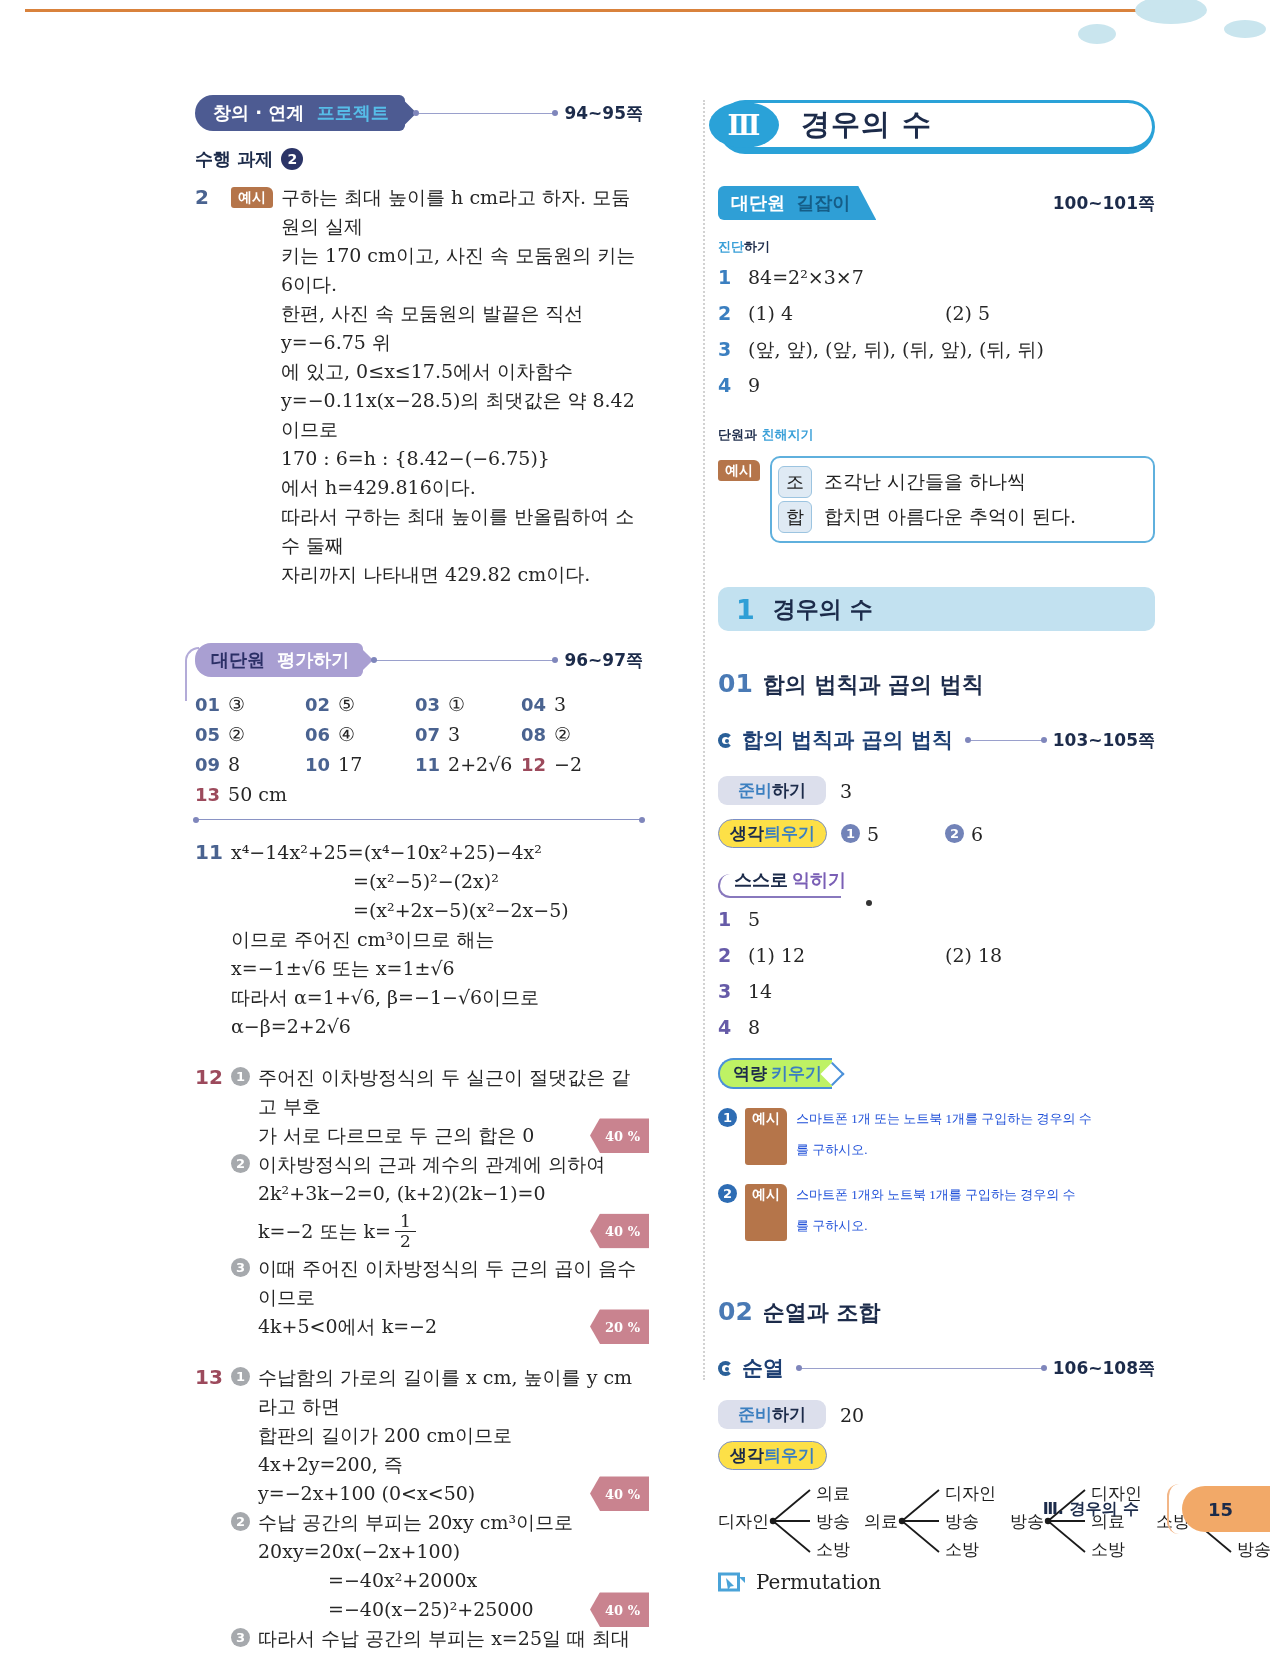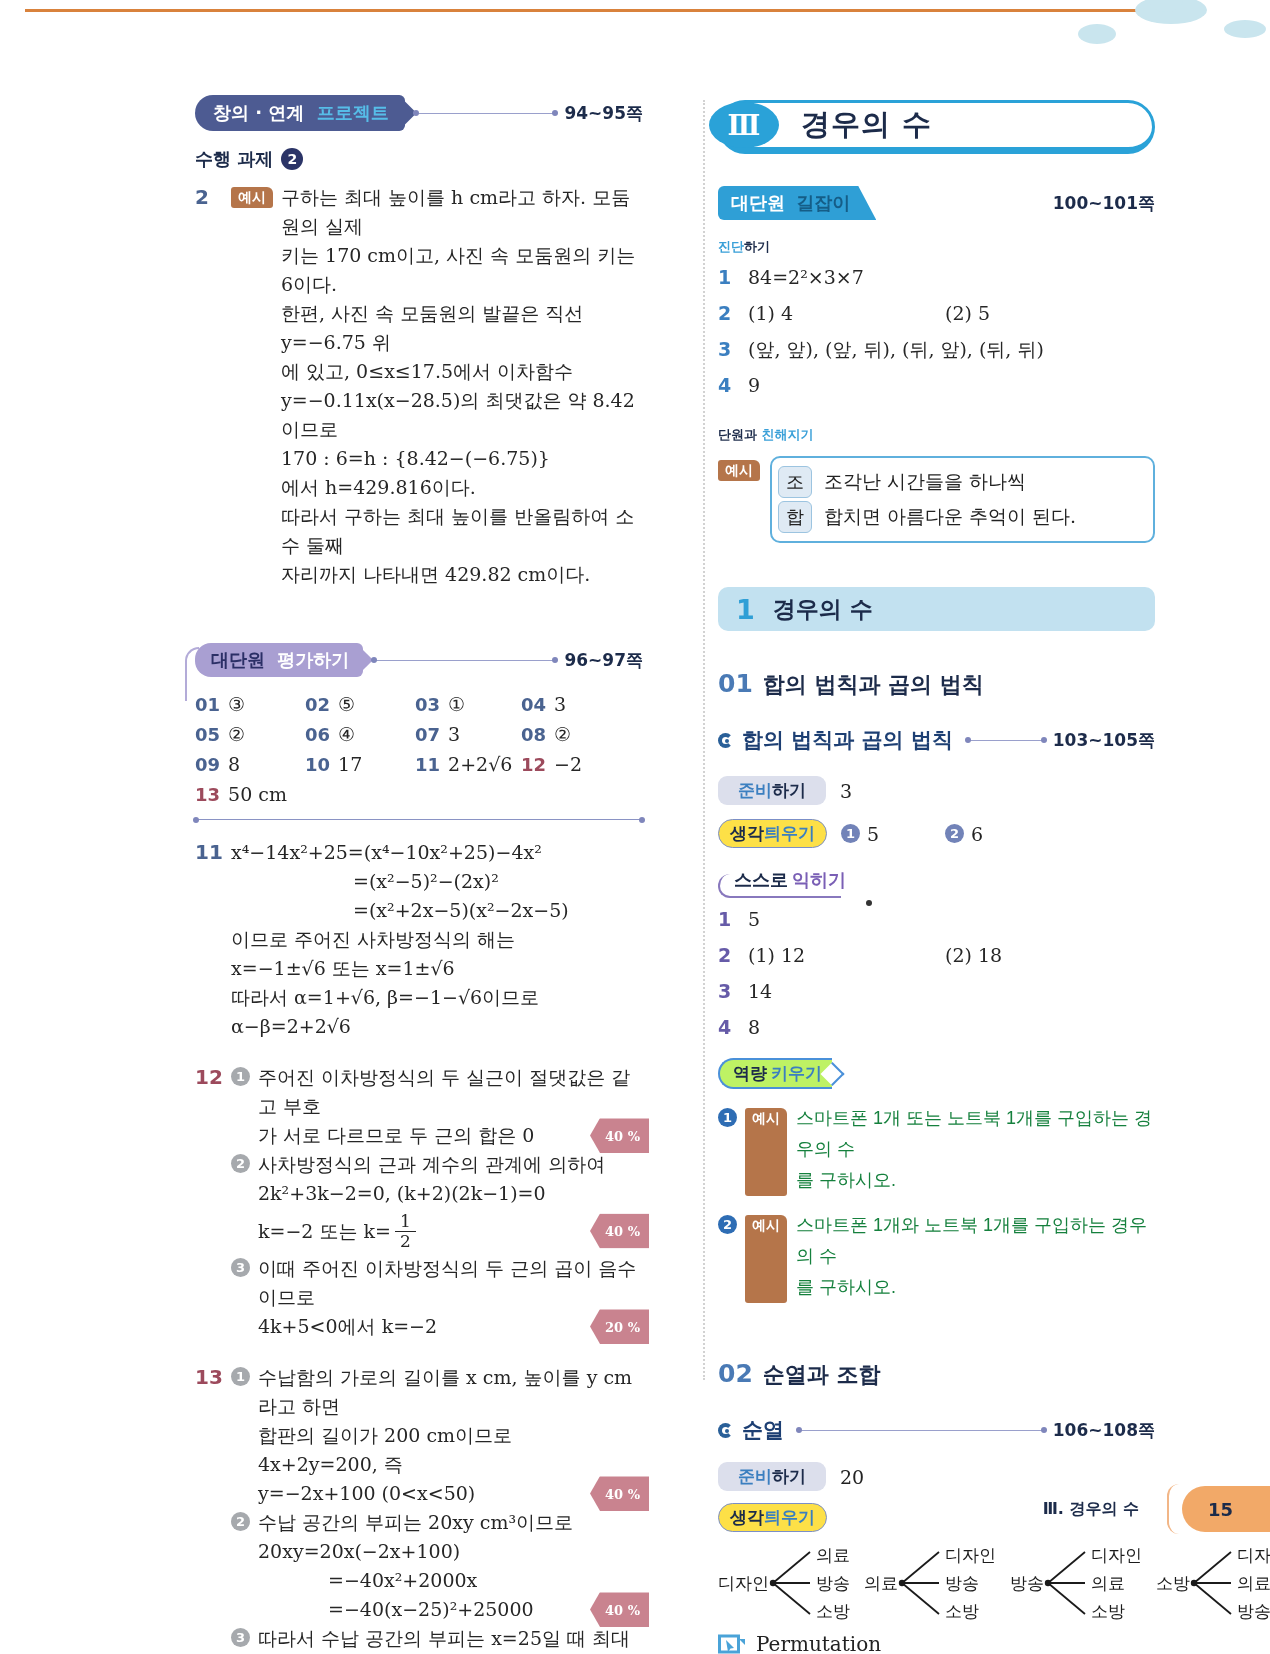--- a/index.html
+++ b/index.html
@@ -163,21 +163,21 @@
                    border:2px solid #4a90d9; border-right:none; border-radius:16px 0 0 16px;
                    padding:2px 10px 2px 13px; font-weight:bold; font-size:17px; color:#1c2b4a; background:#bef264; }
   .ability-badge::after { content:''; position:absolute; right:-9px; top:50%; width:15px; height:15px;
                    border-top:2px solid #4a90d9; border-right:2px solid #4a90d9;
                    transform:translateY(-50%) rotate(45deg); background:#fff; }
   .ability-sub { color:#3b7fc0; margin-left:4px; }
 
   .ability-item { display:flex; margin-top:14px; }
   .ability-item .stepnum { margin-top:5px; }
   .ability-item .ex-badge { margin:5px 9px 0 0; flex:none; }
-  .ability-lines { flex:1; font-family:Liberation Sans, sans-serif; font-size:18px; line-height:31px; color:#15803d; }
+  .ability-lines { flex:1; font-family:Liberation Serif, serif; font-size:13px; line-height:31px; color:#1d4ed8; }
 
   .tree-row { margin-top:10px; display:flex; align-items:center; gap:14px; }
   .tree { display:flex; align-items:center; }
   .tree-root { font-size:17px; color:#1b1b1b; white-space:nowrap; }
   .tree-leaves { display:flex; flex-direction:column; justify-content:space-between; height:82px; margin-left:3px; }
   .tree-leaf { font-size:17px; color:#1b1b1b; line-height:26px; white-space:nowrap; }
 
   .perm-row { margin-top:8px; display:flex; align-items:center; }
   .perm-word { font-family:"DejaVu Serif", serif; font-size:20px; margin-left:10px; }
 
@@ -297,41 +297,41 @@
     </div>
 
     <div class="hdivider"></div>
 
     <div class="prob" style="margin-top:18px;">
       <span class="pnum">11</span>
       <div class="plines">
         <div class="sline">x⁴−14x²+25=(x⁴−10x²+25)−4x²</div>
         <div class="sline indent122">=(x²−5)²−(2x)²</div>
         <div class="sline indent122">=(x²+2x−5)(x²−2x−5)</div>
-        <div class="sline">이므로 주어진 사차방정식의 해는</div>
+        <div class="sline">이므로 주어진 cm³이므로 해는</div>
         <div class="sline">x=−1±√6 또는 x=1±√6</div>
         <div class="sline">따라서 α=1+√6, β=−1−√6이므로</div>
         <div class="sline">α−β=2+2√6</div>
       </div>
     </div>
 
     <div class="prob" style="margin-top:22px;">
       <span class="pnum maroon">12</span>
       <div class="steps">
         <div class="step">
           <span class="stepnum">1</span>
           <div class="step-lines">
             <div class="sline">주어진 이차방정식의 두 실근이 절댓값은 같고 부호</div>
             <div class="sline rel"><span>가 서로 다르므로 두 근의 합은 0</span><span class="pct">40 %</span></div>
           </div>
         </div>
         <div class="step">
           <span class="stepnum">2</span>
           <div class="step-lines">
-            <div class="sline">사차방정식의 근과 계수의 관계에 의하여</div>
+            <div class="sline">이차방정식의 근과 계수의 관계에 의하여</div>
             <div class="sline">2k²+3k−2=0, (k+2)(2k−1)=0</div>
             <div class="sline rel fracline">
               <span>k=−2 또는 k=</span>
               <span class="frac">
                 <span class="num">1</span>
                 <span class="den">2</span>
               </span>
               <span class="pct">40 %</span>
             </div>
           </div>

